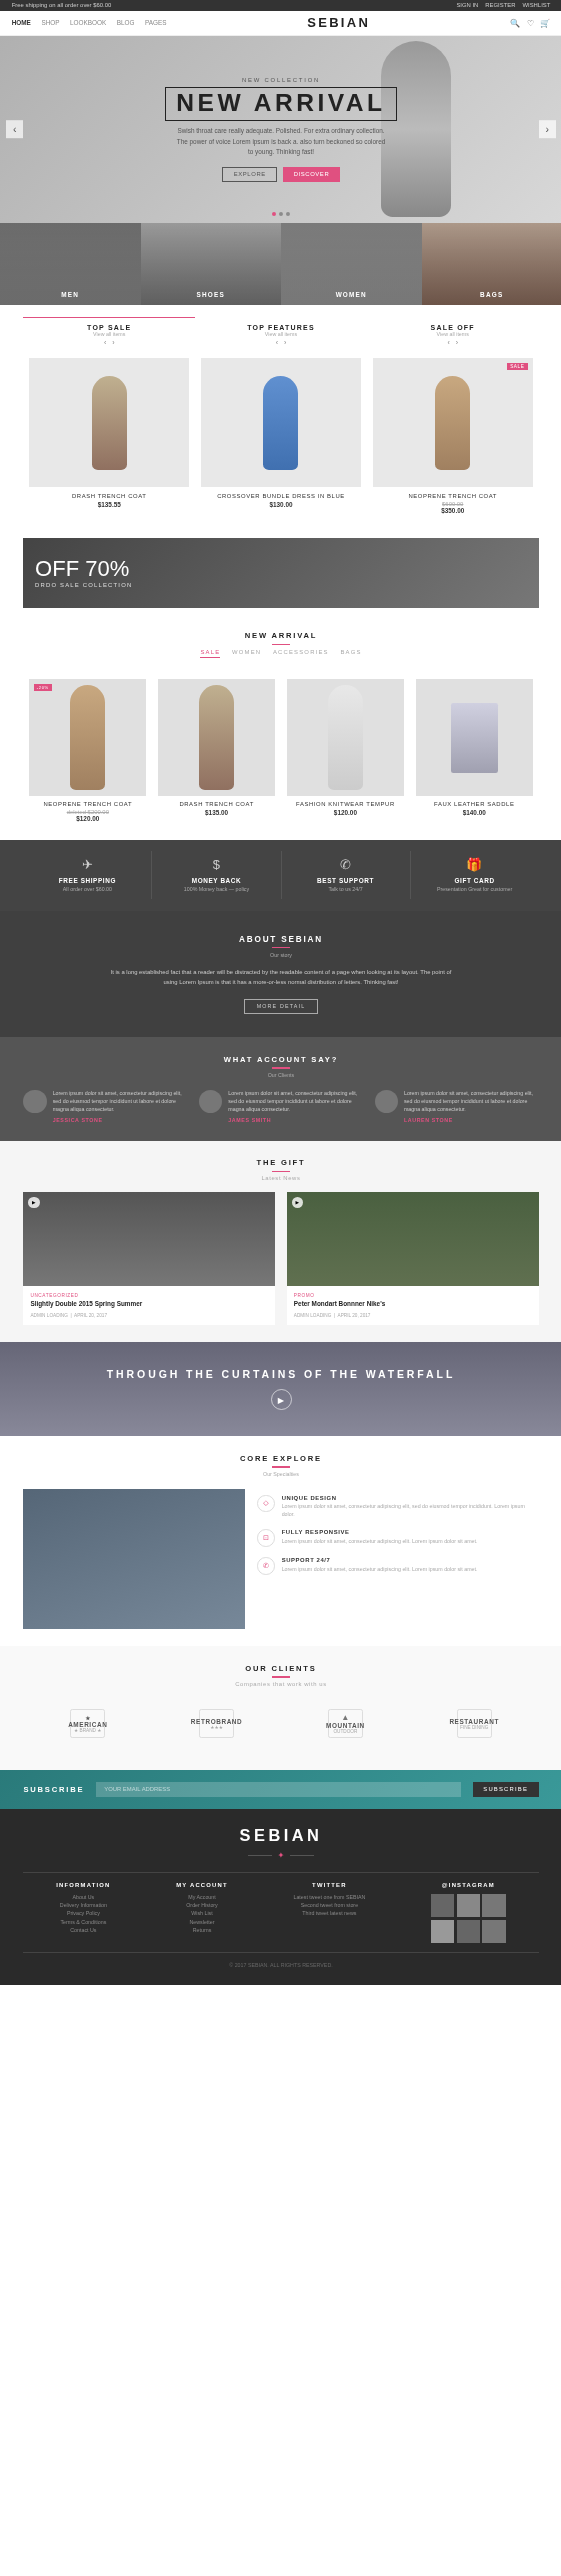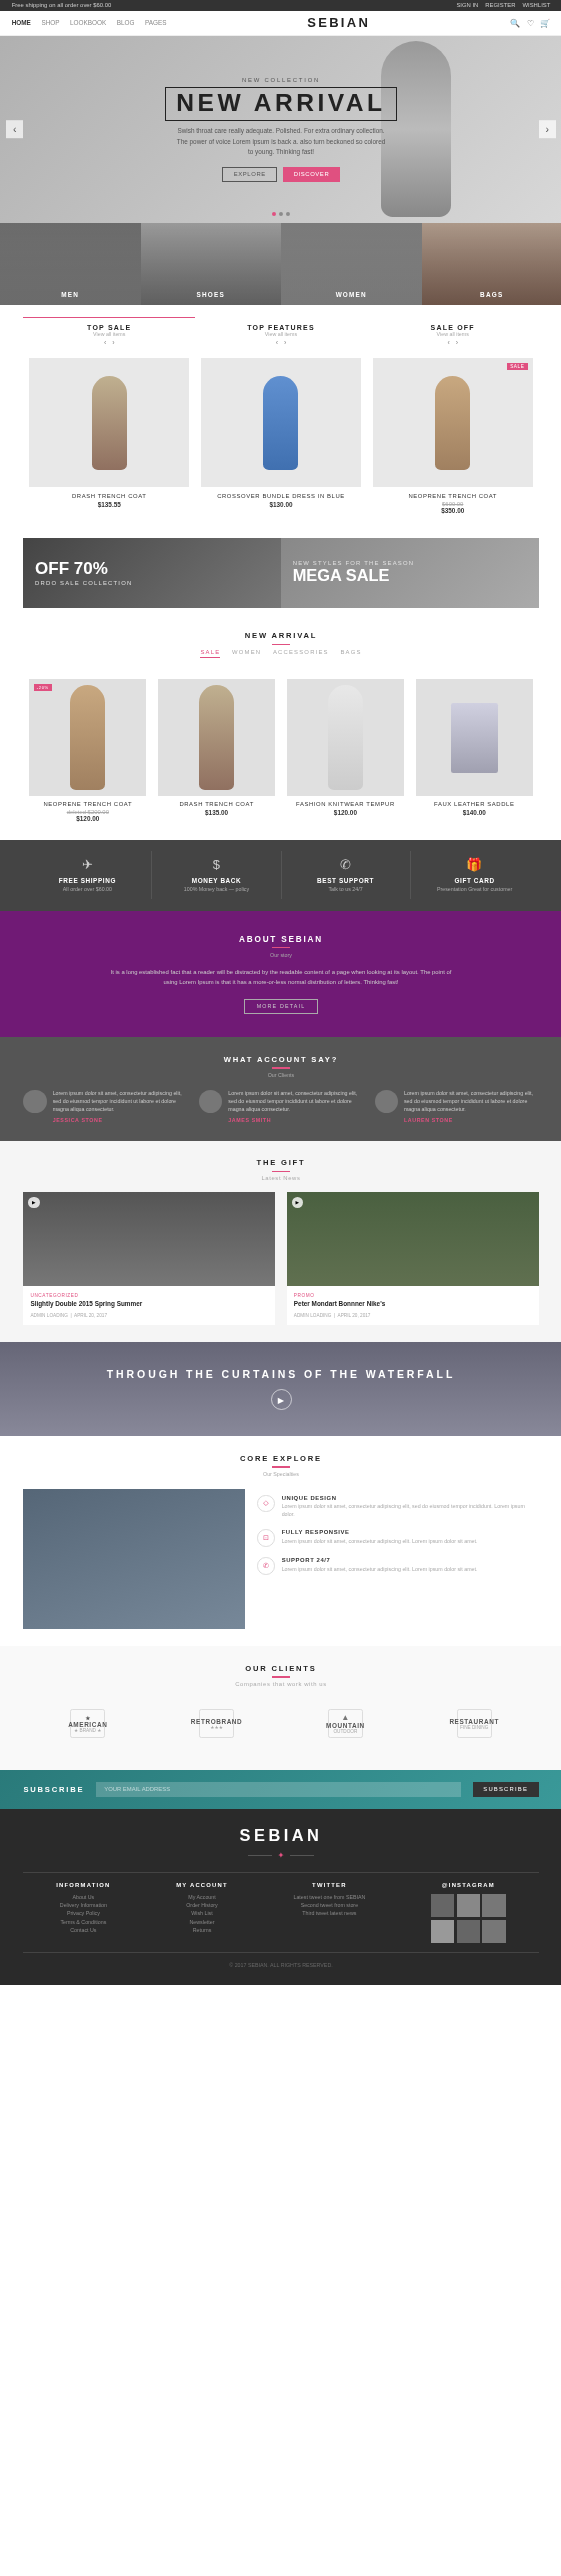--- a/index.html
+++ b/index.html
@@ -60,41 +60,41 @@
     .product-img { width: 100%; height: 129px; background: #e8e8e8; display: flex; align-items: center; justify-content: center; position: relative; overflow: hidden; margin-bottom: 5.9px; }
     .product-badge { position: absolute; top: 4.7px; right: 4.7px; background: #e05080; color: #fff; font-size: 4.7px; padding: 1.2px 3.5px; letter-spacing: 0.6px; }
     .product-name { font-size: 5.9px; letter-spacing: 0.6px; color: #333; text-align: center; margin-bottom: 2.3px; text-transform: uppercase; }
     .product-price { font-size: 6.4px; color: #333; text-align: center; font-weight: bold; }
     .product-price-old { font-size: 5.9px; color: #aaa; text-decoration: line-through; text-align: center; }
 
     
     .sale-banners { display: flex; gap: 0; height: 70px; margin: 5.9px 23.4px; }
     .sale-banner-1 { flex: 1; background: linear-gradient(135deg, #444 0%, #777 100%); display: flex; align-items: center; padding: 11.7px; }
     .sale-banner-2 { flex: 1; background: linear-gradient(135deg, #888 0%, #aaa 100%); display: flex; align-items: center; padding: 11.7px; }
-    .sale-banner-text-big { font-size: 17px; font-weight: 700; color: #fff; line-height: 1; }
+    .sale-banner-text-big { font-size: 22px; font-weight: 400; color: #fff; line-height: 1; }
     .sale-banner-text-small { font-size: 5.9px; color: rgba(255,255,255,0.8); letter-spacing: 1.2px; margin-top: 2.3px; }
     .sale-banner-right-text { color: #fff; }
     .sale-banner-right-title { font-size: 5.9px; letter-spacing: 1.2px; color: rgba(255,255,255,0.7); }
     .sale-banner-right-big { font-size: 16.4px; font-weight: 900; color: #fff; }
 
     
     .new-arrival-tabs { display: flex; gap: 11.7px; justify-content: center; margin-bottom: 9.4px; }
     .nav-tab { font-size: 5.9px; letter-spacing: 1.2px; color: #aaa; cursor: pointer; padding-bottom: 2.3px; }
     .nav-tab.active { color: #e05080; border-bottom: 0.6px solid #e05080; }
 
     
     .features-row { display: flex; background: #444; padding: 11.7px 23.4px; gap: 0; }
     .feature-item { flex: 1; text-align: center; padding: 5.9px; border-right: 0.6px solid #555; }
     .feature-item:last-child { border-right: none; }
     .feature-icon { font-size: 13px; color: #ccc; margin-bottom: 4.7px; }
     .feature-title { font-size: 6.4px; font-weight: bold; color: #fff; letter-spacing: 0.6px; margin-bottom: 2.3px; }
     .feature-desc { font-size: 5.3px; color: #aaa; line-height: 1.4; }
 
     
-    .about-section { background: #701a75; padding: 23.4px; text-align: center; }
+    .about-section { background: #404040; padding: 23.4px; text-align: center; }
     .about-title { font-size: 8.2px; font-weight: bold; letter-spacing: 1.8px; color: #fff; margin-bottom: 3.5px; }
     .about-sub { font-size: 5.3px; color: #aaa; margin-bottom: 9.4px; }
     .about-text { font-size: 5.9px; color: #ccc; max-width: 351px; margin: 0 auto 11.7px; line-height: 1.7; }
     .about-btn { border: 0.6px solid #aaa; color: #ccc; font-size: 5.3px; padding: 3.5px 11.7px; background: transparent; cursor: pointer; letter-spacing: 1.2px; }
 
     
     .testimonials-section { background: #555; padding: 17.6px 23.4px; }
     .testimonials-title { text-align: center; font-size: 7.6px; font-weight: bold; letter-spacing: 1.8px; color: #fff; margin-bottom: 2.3px; }
     .testimonials-sub { text-align: center; font-size: 5.3px; color: #aaa; margin-bottom: 11.7px; }
     .testimonials-grid { display: flex; gap: 11.7px; }
@@ -298,26 +298,20 @@
   </div>
 </div>
 
 <div class="sale-banners">
   <div class="sale-banner-1">
     <div>
       <div class="sale-banner-text-big">OFF 70%</div>
       <div class="sale-banner-text-small">DRDO SALE COLLECTION</div>
     </div>
   </div>
-  <div class="sale-banner-2">
-    <div class="sale-banner-right-text">
-      <div class="sale-banner-right-title">NEW STYLES FOR THE SEASON</div>
-      <div class="sale-banner-right-big">MEGA SALE</div>
-    </div>
-  </div>
 </div>
 
 <div class="section" style="padding-bottom:5.9px;">
   <div class="section-title">NEW ARRIVAL</div>
   <div class="divider-pink"></div>
   <div class="new-arrival-tabs">
     <span class="nav-tab active">SALE</span>
     <span class="nav-tab">WOMEN</span>
     <span class="nav-tab">ACCESSORIES</span>
     <span class="nav-tab">BAGS</span>

